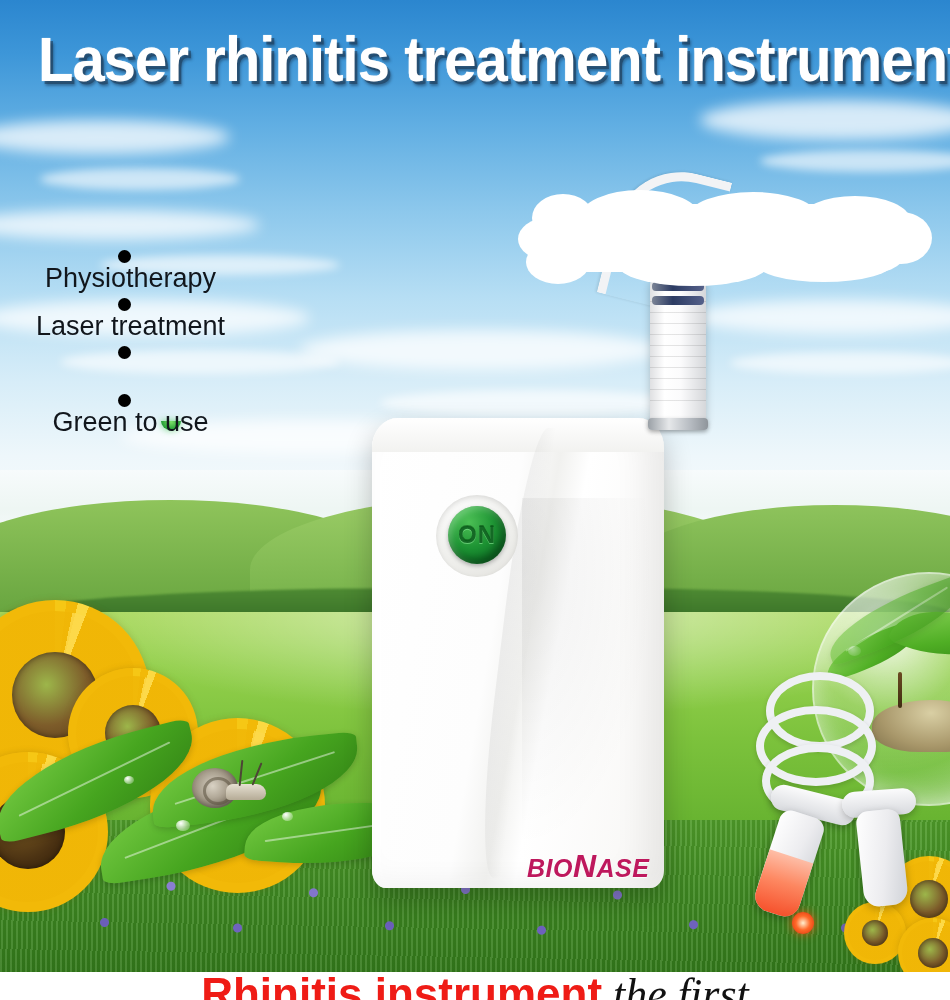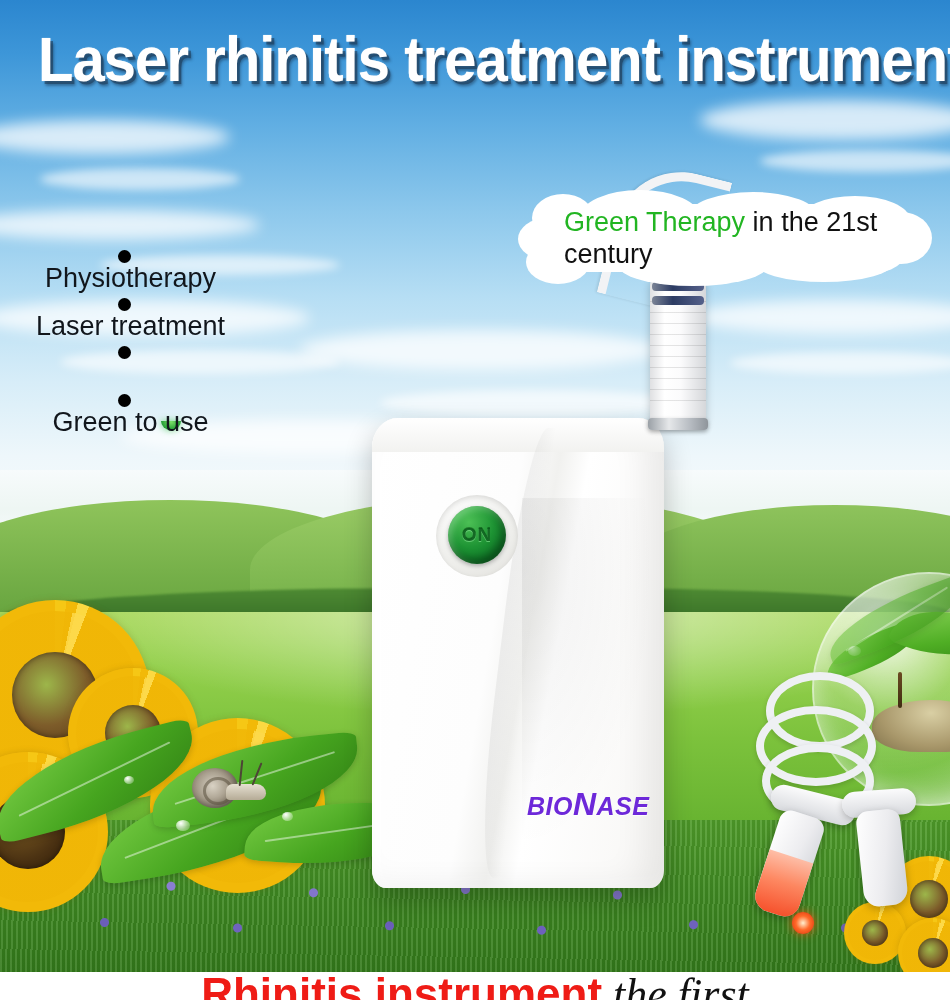--- a/index.html
+++ b/index.html
@@ -174,29 +174,29 @@
     box-shadow:inset 0 2px 5px rgba(0,0,0,.10);
   }
   .onbtn{
     position:absolute;left:448px;top:506px;width:58px;height:58px;border-radius:50%;
     background:radial-gradient(circle at 36% 28%,#4cc055,#1e9434 45%,#0e7a27 75%,#0a5d1d);
     box-shadow:inset -4px -5px 9px rgba(0,0,0,.38), inset 3px 3px 7px rgba(190,255,190,.45), 0 2px 4px rgba(0,0,0,.28);
     display:flex;align-items:center;justify-content:center;
   }
   .onbtn span{
     font-family:"Liberation Sans",sans-serif;
-    font-size:19px;font-weight:700;letter-spacing:1px;
+    font-size:24px;font-weight:700;letter-spacing:1px;
     color:rgba(8,92,26,.85);
     text-shadow:0 1px 0 rgba(150,240,160,.55),0 -1px 0 rgba(0,60,10,.5);
   }
   .brand{
-    position:absolute;left:527px;top:792px;
+    position:absolute;left:527px;top:854px;
     font-family:"Liberation Sans",sans-serif;
     font-style:italic;font-weight:700;font-size:25px;letter-spacing:.5px;
-    color:#6d28d9;
+    color:#be185d;
     text-shadow:0 1px 1px rgba(255,255,255,.85);
     white-space:nowrap;
   }
   .brand .big{font-size:32px;line-height:0;}
 
   
   .plug{
     position:absolute;left:650px;top:276px;width:56px;height:148px;
     border-radius:9px 9px 4px 4px;
     background:linear-gradient(90deg,#dfe0e2 0%,#ffffff 26%,#fbfbfc 55%,#d5d7da 100%);
@@ -474,20 +474,19 @@
     <div class="lobe" style="left:0;top:28px;width:58px;height:42px;"></div>
     <div class="lobe" style="left:14px;top:4px;width:62px;height:48px;"></div>
     <div class="lobe" style="left:8px;top:50px;width:64px;height:44px;"></div>
     <div class="lobe" style="left:62px;top:0;width:120px;height:54px;"></div>
     <div class="lobe" style="left:170px;top:2px;width:130px;height:50px;"></div>
     <div class="lobe" style="left:282px;top:6px;width:110px;height:48px;"></div>
     <div class="lobe" style="left:352px;top:22px;width:62px;height:52px;"></div>
     <div class="lobe" style="left:100px;top:54px;width:150px;height:42px;"></div>
     <div class="lobe" style="left:236px;top:52px;width:140px;height:40px;"></div>
     <div class="body"></div>
-    <div class="txt"><span class="green">Green Therapy</span><span> in the 21st century</span></div>
   </div>
 
   <div class="bottomstrip">
     <div class="bottomtext"><span class="red">Rhinitis instrument</span><span class="script"> the first</span></div>
   </div>
 
 </div>
 
 </body></html>

